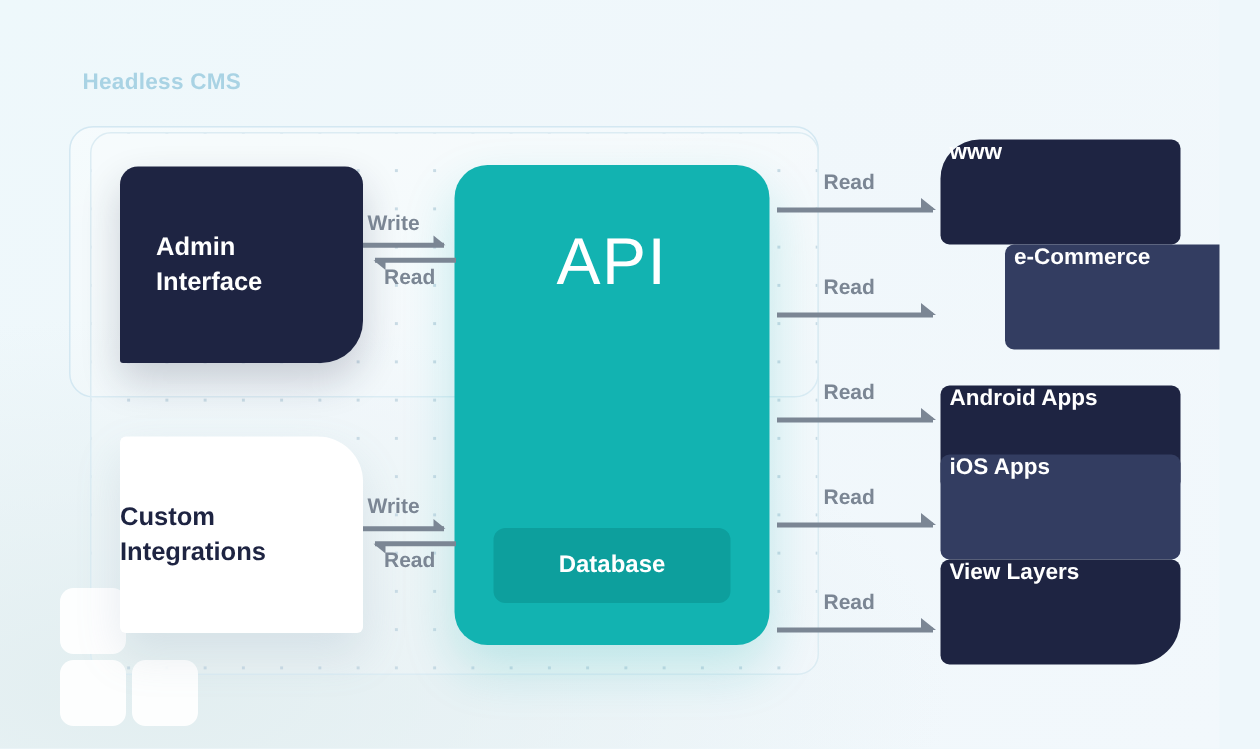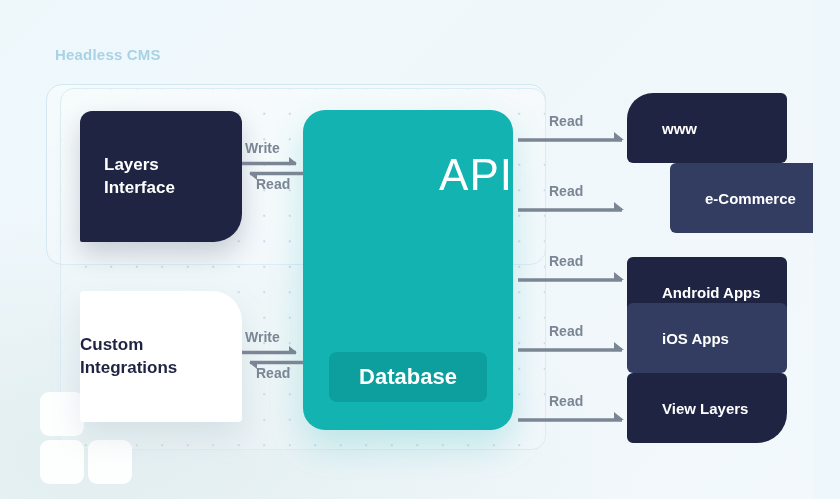--- a/index.html
+++ b/index.html
@@ -80,36 +80,36 @@
   .sq.c{left:88px;top:440px;width:44px;height:44px;}
 
   
   .api{
     position:absolute;left:303px;top:110px;width:210px;height:320px;
     background:#12b3b1;
     border-radius:22px;
     box-shadow:0 16px 34px rgba(18,179,177,.22);
   }
   .api-title{
-    position:absolute;left:0;right:0;top:40px;text-align:right;
+    position:absolute;left:0;right:0;top:40px;text-align:center;
     color:#fff;font-size:44px;font-weight:400;letter-spacing:1px;
   }
   .database{
     position:absolute;left:26px;right:26px;bottom:28px;height:50px;
     background:#0d9f9d;border-radius:8px;
     display:flex;align-items:center;justify-content:center;
-    color:#fff;font-size:22px;font-weight:700;
+    color:#fff;font-size:16px;font-weight:700;
   }
 
   
   .ch{
     position:absolute;left:627px;width:160px;height:70px;
     box-sizing:border-box;
-    display:flex;align-items:center;
-    padding-left:35px;
+    display:flex;align-items:flex-start;
+    padding-left:6px;
     color:#fff;font-size:15px;font-weight:700;
     border-radius:6px;
   }
   .ch.dark{background:#1e2442;}
   .ch.light{background:#333d61;}
   .ch.first{border-radius:26px 6px 6px 6px;}
   .ch.last{border-radius:6px 6px 30px 6px;}
 
   
   .arrow-wrap{position:absolute;}
@@ -128,21 +128,21 @@
 
   <div class="cms-outer"></div>
   <div class="dot-panel"></div>
 
   <div class="sq a"></div>
   <div class="sq b"></div>
   <div class="sq c"></div>
 
   <div class="card admin">
     <div class="lbl">
-      <div>Layers</div>
+      <div>Admin</div>
       <div>Interface</div>
     </div>
   </div>
 
   <div class="card custom">
     <div class="lbl">
       <div>Custom</div>
       <div>Integrations</div>
     </div>
   </div>

